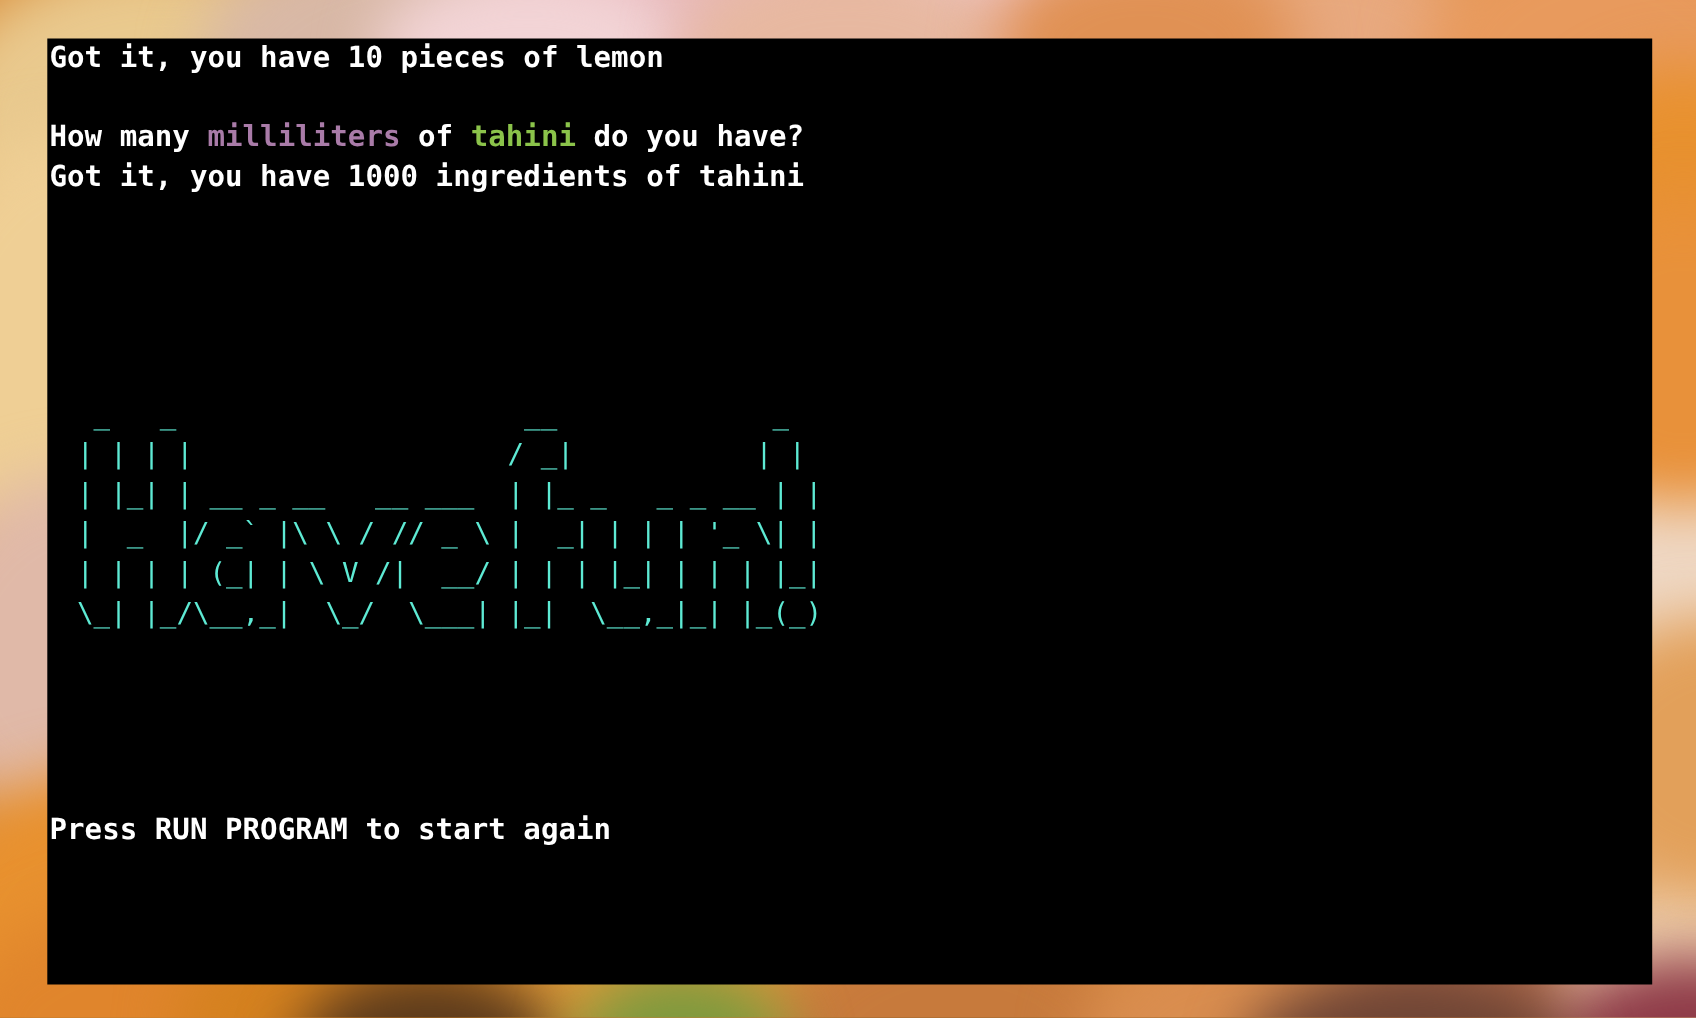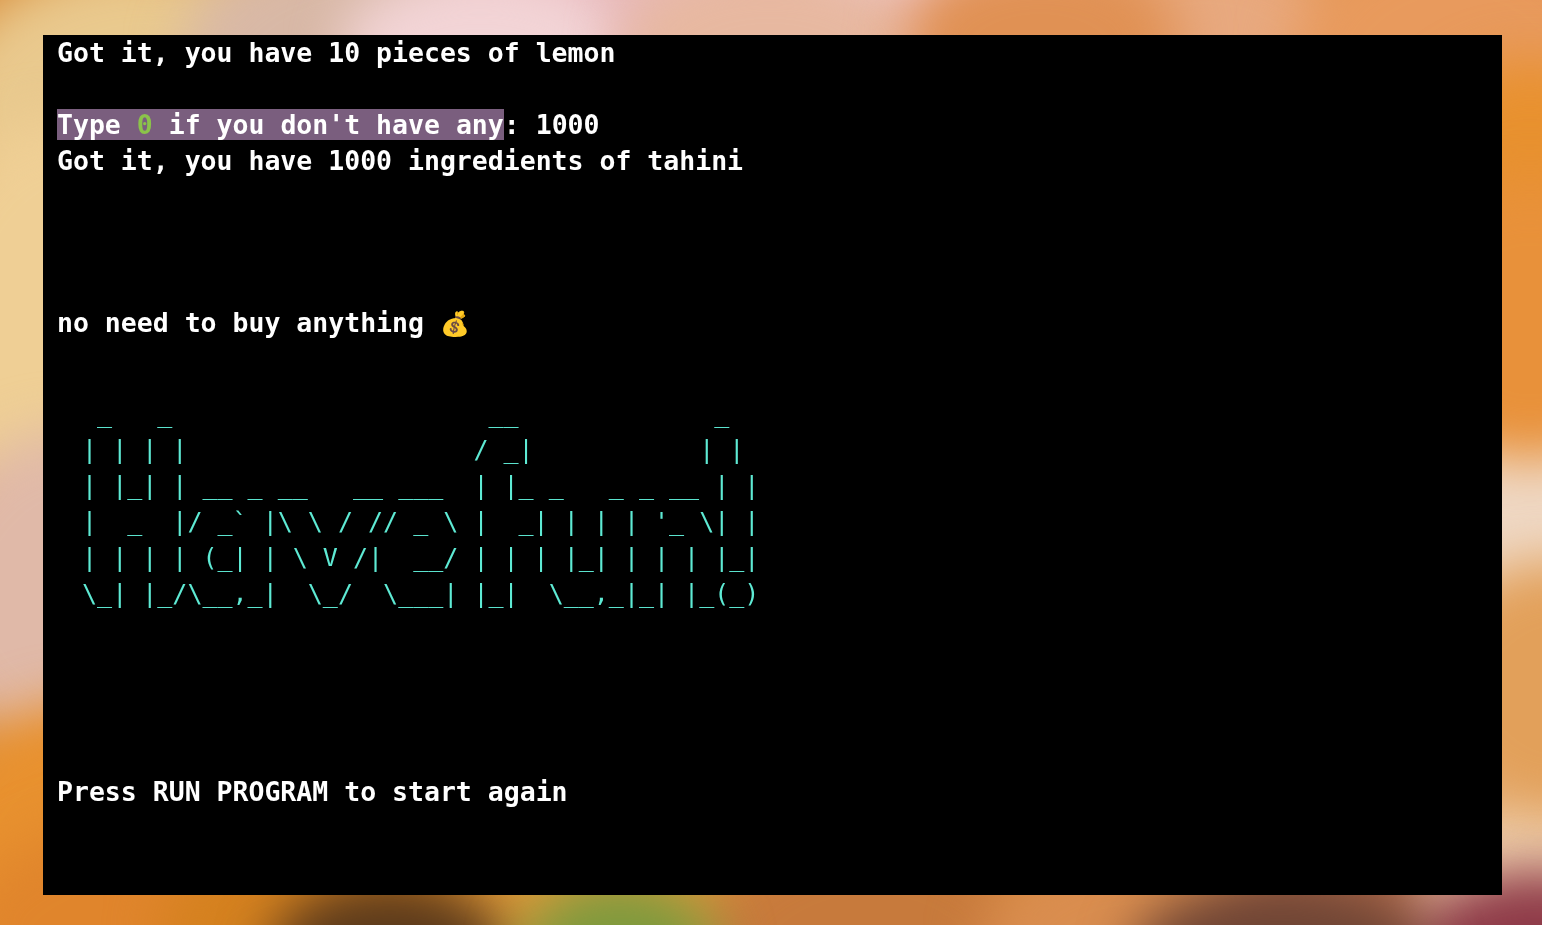--- a/index.html
+++ b/index.html
@@ -34,21 +34,21 @@
     position: absolute;
     left: 43px;
     top: 35px;
     width: 1459px;
     height: 860px;
     background: #000000;
     overflow: hidden;
   }
   #term-inner {
     position: absolute;
-    left: 12px;
+    left: 0px;
     top: 0px;
     width: 1224px;
   }
 
   .line {
     font-family: "DejaVu Sans Mono", monospace;
     font-size: 26.5px;
     font-weight: bold;
     line-height: 36px;
     color: #ffffff;
@@ -114,34 +114,33 @@
     <div class="blob" style="left: 520px; top: 880px; width: 200px; height: 150px; background: rgb(125, 154, 62);"></div>
   </div>
 
 <div id="terminal">
   <div id="term-inner">
 
     <div class="line">Got it, you have 10 pieces of lemon</div>
 
     <div class="blank"></div>
 
+    <div class="line"><span>How many </span><span class="tok-unit">milliliters</span><span> of </span><span class="tok-ingr">tahini</span><span> do you have?</span></div>
 
-    <div class="line"><span class="hl"><span>Type </span><span class="tok-zero">0</span><span> if you don't have any</span></span><span>: </span><span>1000</span></div>
 
     <div class="line">Got it, you have 1000 ingredients of tahini</div>
 
     <div class="blank"></div>
     <div class="blank"></div>
     <div class="half-blank"></div>
 
 
     <div class="blank"></div>
 
 
-    <div class="line"><span>no need to buy anything </span><span class="emoji">💰</span></div>
 
     <div class="blank"></div>
     <div class="half-blank"></div>
 
     <div id="ascii-art">  _   _                     __             _
  | | | |                   / _|           | |
  | |_| | __ _ __   __ ___  | |_ _   _ _ __ | |
  |  _  |/ _` |\ \ / // _ \ |  _| | | | '_ \| |
  | | | | (_| | \ V /|  __/ | | | |_| | | | |_|
  \_| |_/\__,_|  \_/  \___| |_|  \__,_|_| |_(_)</div>

